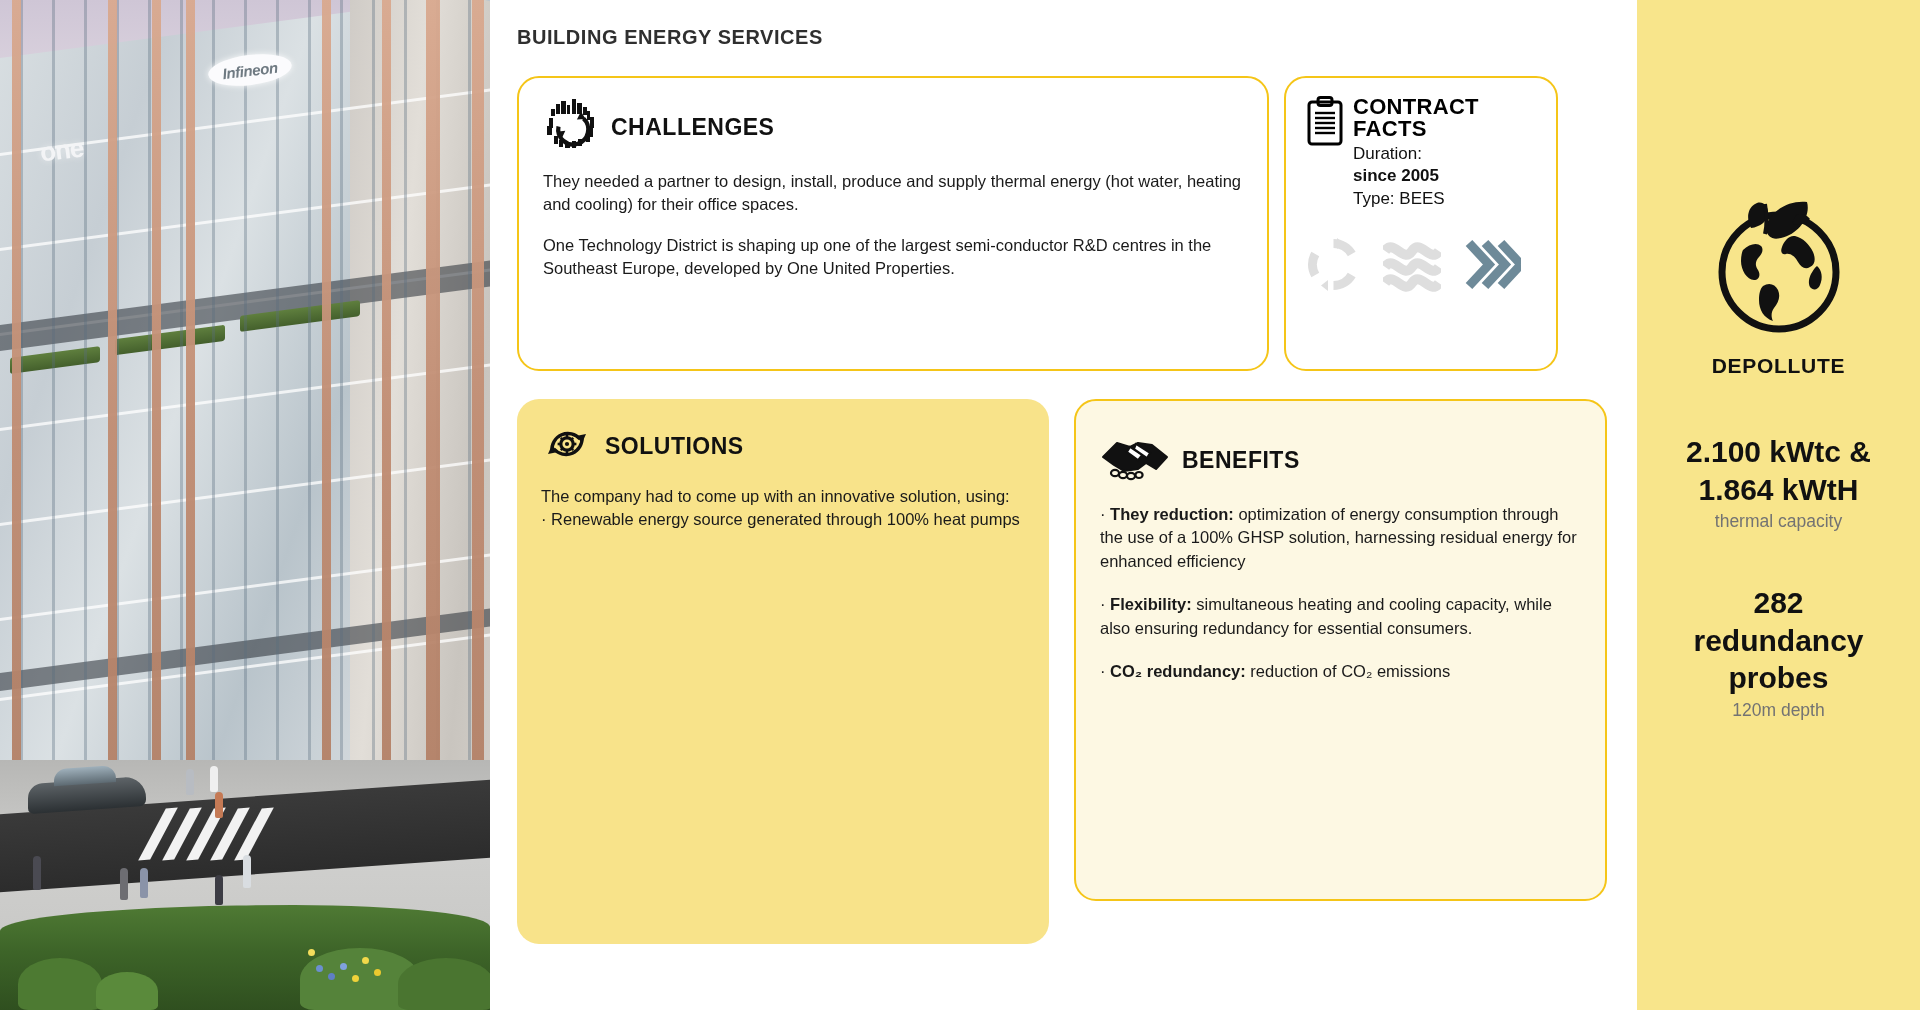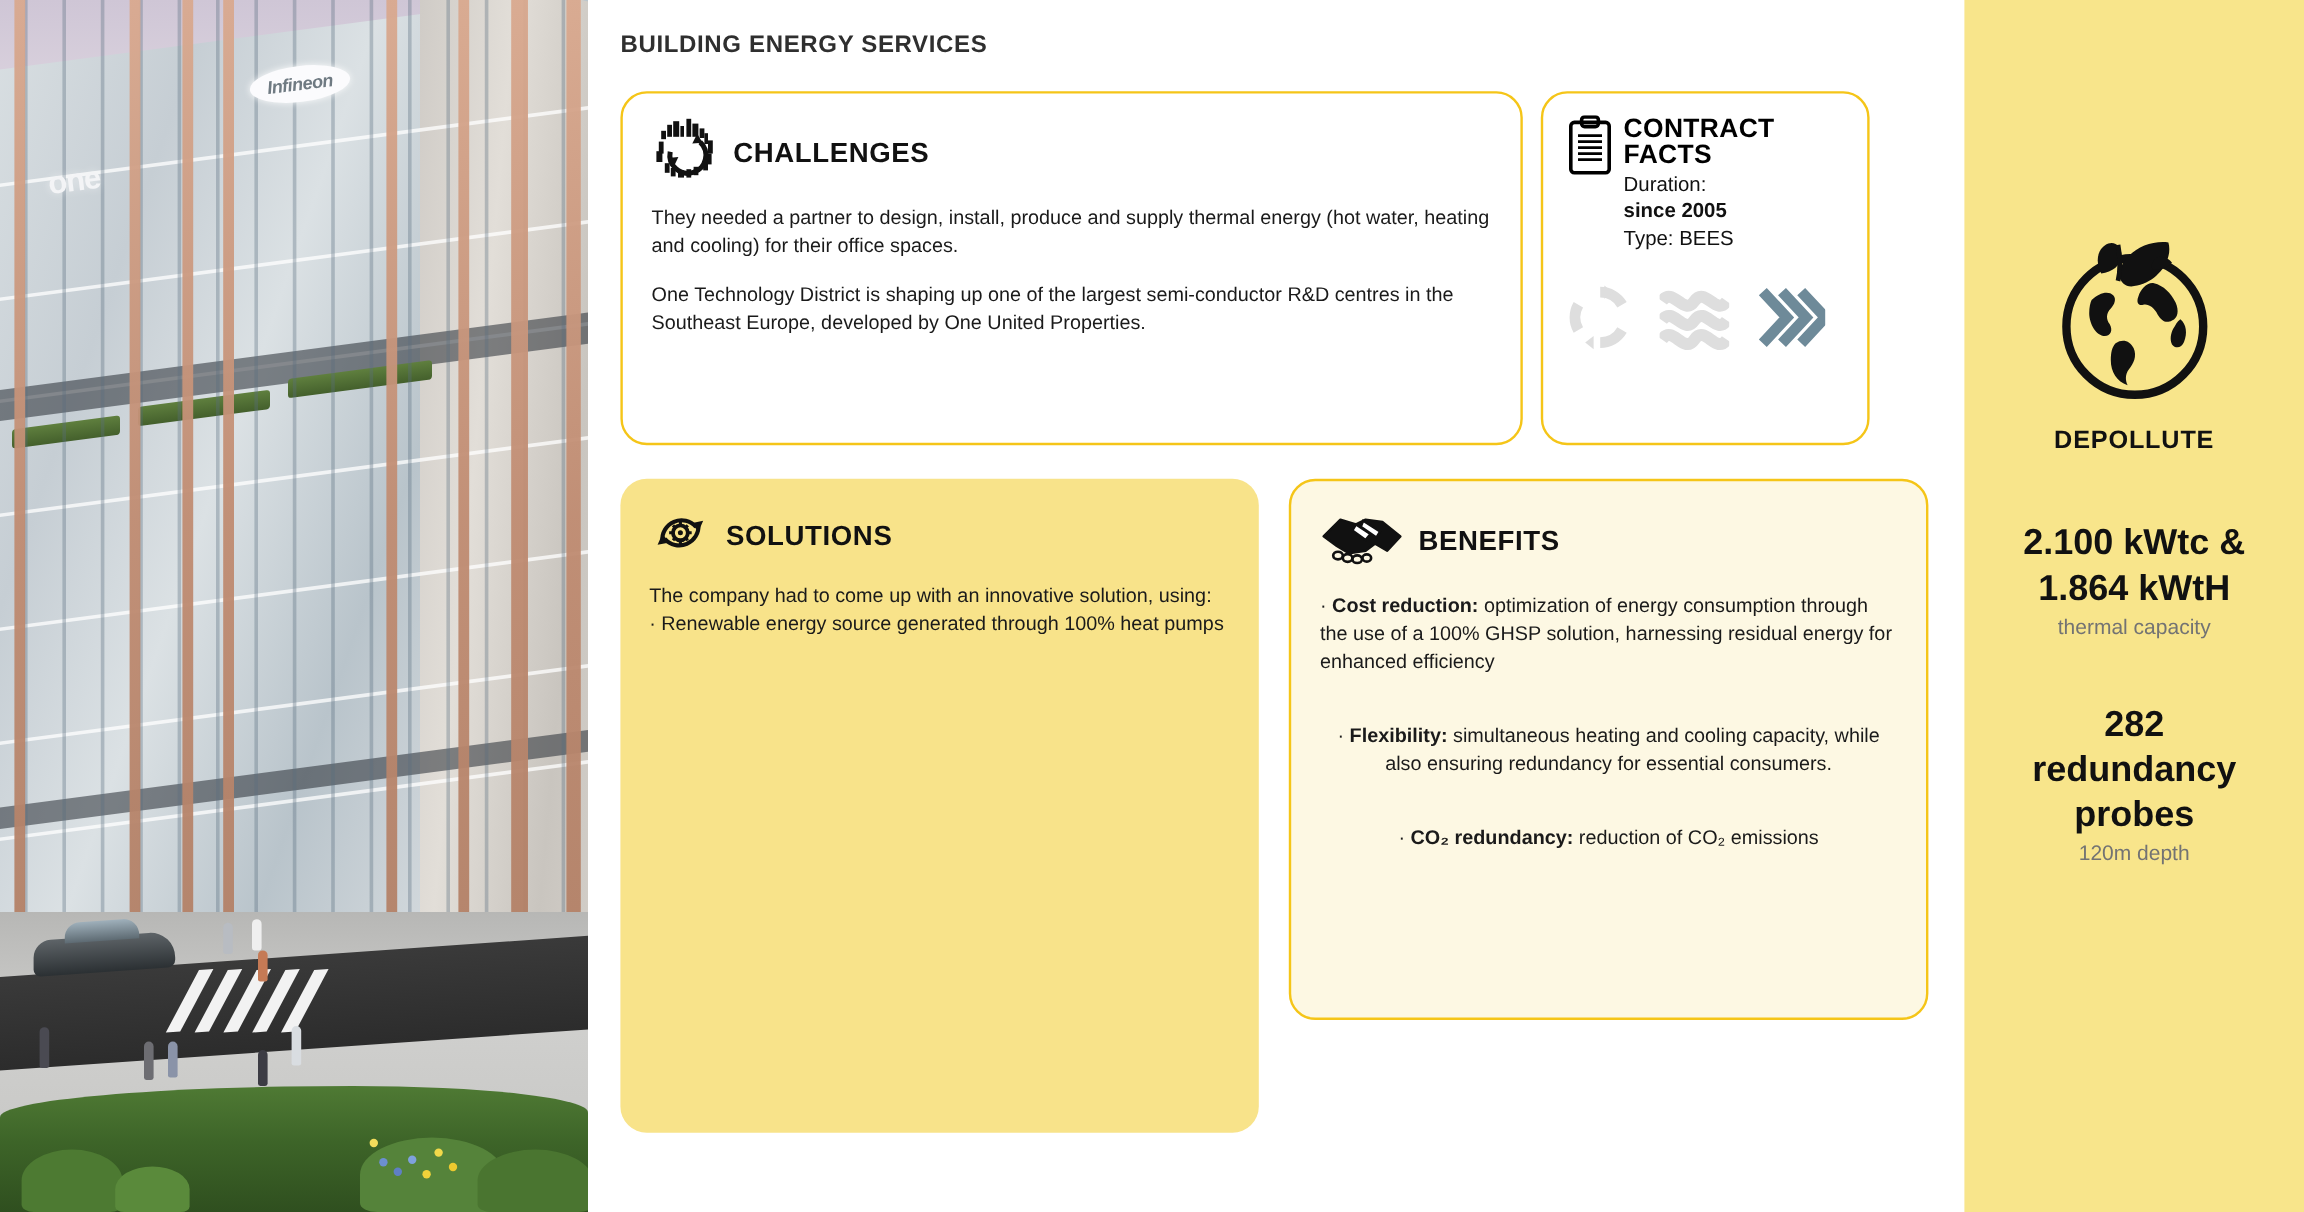--- a/index.html
+++ b/index.html
@@ -64,37 +64,37 @@
   .row2 { display:flex; gap:25px; margin-top:28px; }
 
   .card { border-radius:22px; position:relative; }
   .card-outline { border:2.3px solid #F5C518; background:#fff; }
   .card-solid { background:#F8E38A; }
   .card-cream { background:#FDF8E3; border:2.3px solid #F5C518; }
 
   .challenges { width:752px; height:295px; padding:20px 24px; }
   .contract  { width:274px; height:295px; padding:18px 20px; }
   .solutions { width:532px; height:545px; padding:22px 24px; }
-  .benefits  { width:533px; height:451px; padding:22px 24px; }
+  .benefits  { width:533px; height:502px; padding:32px 24px; }
 
   .hd { display:flex; align-items:center; gap:12px; }
   .hd-title { font-size:23px; font-weight:700; color:#111; letter-spacing:.5px; }
   .ico { flex:0 0 auto; display:block; }
 
   .body-txt { font-size:16.5px; line-height:1.42; color:#1a1a1a; margin-top:14px; }
   .body-txt p + p { margin-top:17px; }
 
   .cf-head { display:flex; align-items:flex-start; gap:9px; }
   .cf-title { font-size:22px; font-weight:700; color:#000; line-height:1.02; letter-spacing:.3px; }
   .cf-lines { margin-top:2px; font-size:17px; line-height:1.33; color:#111; }
   .cf-lines .b { font-weight:700; }
   .cf-icons { display:flex; align-items:center; gap:22px; margin-top:26px; }
 
   .bullets { font-size:16.5px; line-height:1.42; color:#1a1a1a; margin-top:16px; }
-  .bullets .blk + .blk { margin-top:38px;text-align:center; }
+  .bullets .blk + .blk { margin-top:20px; }
   .bullets b { font-weight:700; }
 
   
   .right { flex:0 0 283px; width:283px; background:#F8E58B; position:relative;
            display:flex; flex-direction:column; align-items:center; }
   .globe-wrap { margin-top:188px; }
   .depollute { margin-top:10px; font-size:21px; font-weight:700; letter-spacing:.7px; color:#111; }
   .kpi1 { margin-top:55px; text-align:center; }
   .kpi-big { font-size:30px; font-weight:700; color:#111; line-height:1.25; }
   .kpi-sub { font-size:17.5px; color:#737373; margin-top:3px; }
@@ -333,21 +333,21 @@
               <ellipse cx="31" cy="43" rx="4" ry="3.2"></ellipse>
               <ellipse cx="39" cy="42" rx="3.6" ry="3"></ellipse>
             </g>
           </svg>
         </span>
         <span class="hd-title">BENEFITS</span>
       </div>
       <div class="bullets">
         <div class="blk">
           <span>·</span>
-          <b>Cost reduction:</b><span> optimization of energy consumption through the use of a 100% GHSP solution, harnessing residual energy for enhanced efficiency</span>
+          <b>They reduction:</b><span> optimization of energy consumption through the use of a 100% GHSP solution, harnessing residual energy for enhanced efficiency</span>
         </div>
         <div class="blk">
           <span>·</span>
           <b>Flexibility:</b><span> simultaneous heating and cooling capacity, while also ensuring redundancy for essential consumers.</span>
         </div>
         <div class="blk">
           <span>·</span>
           <b>CO₂ redundancy:</b><span> reduction of CO₂ emissions</span>
         </div>
       </div>

